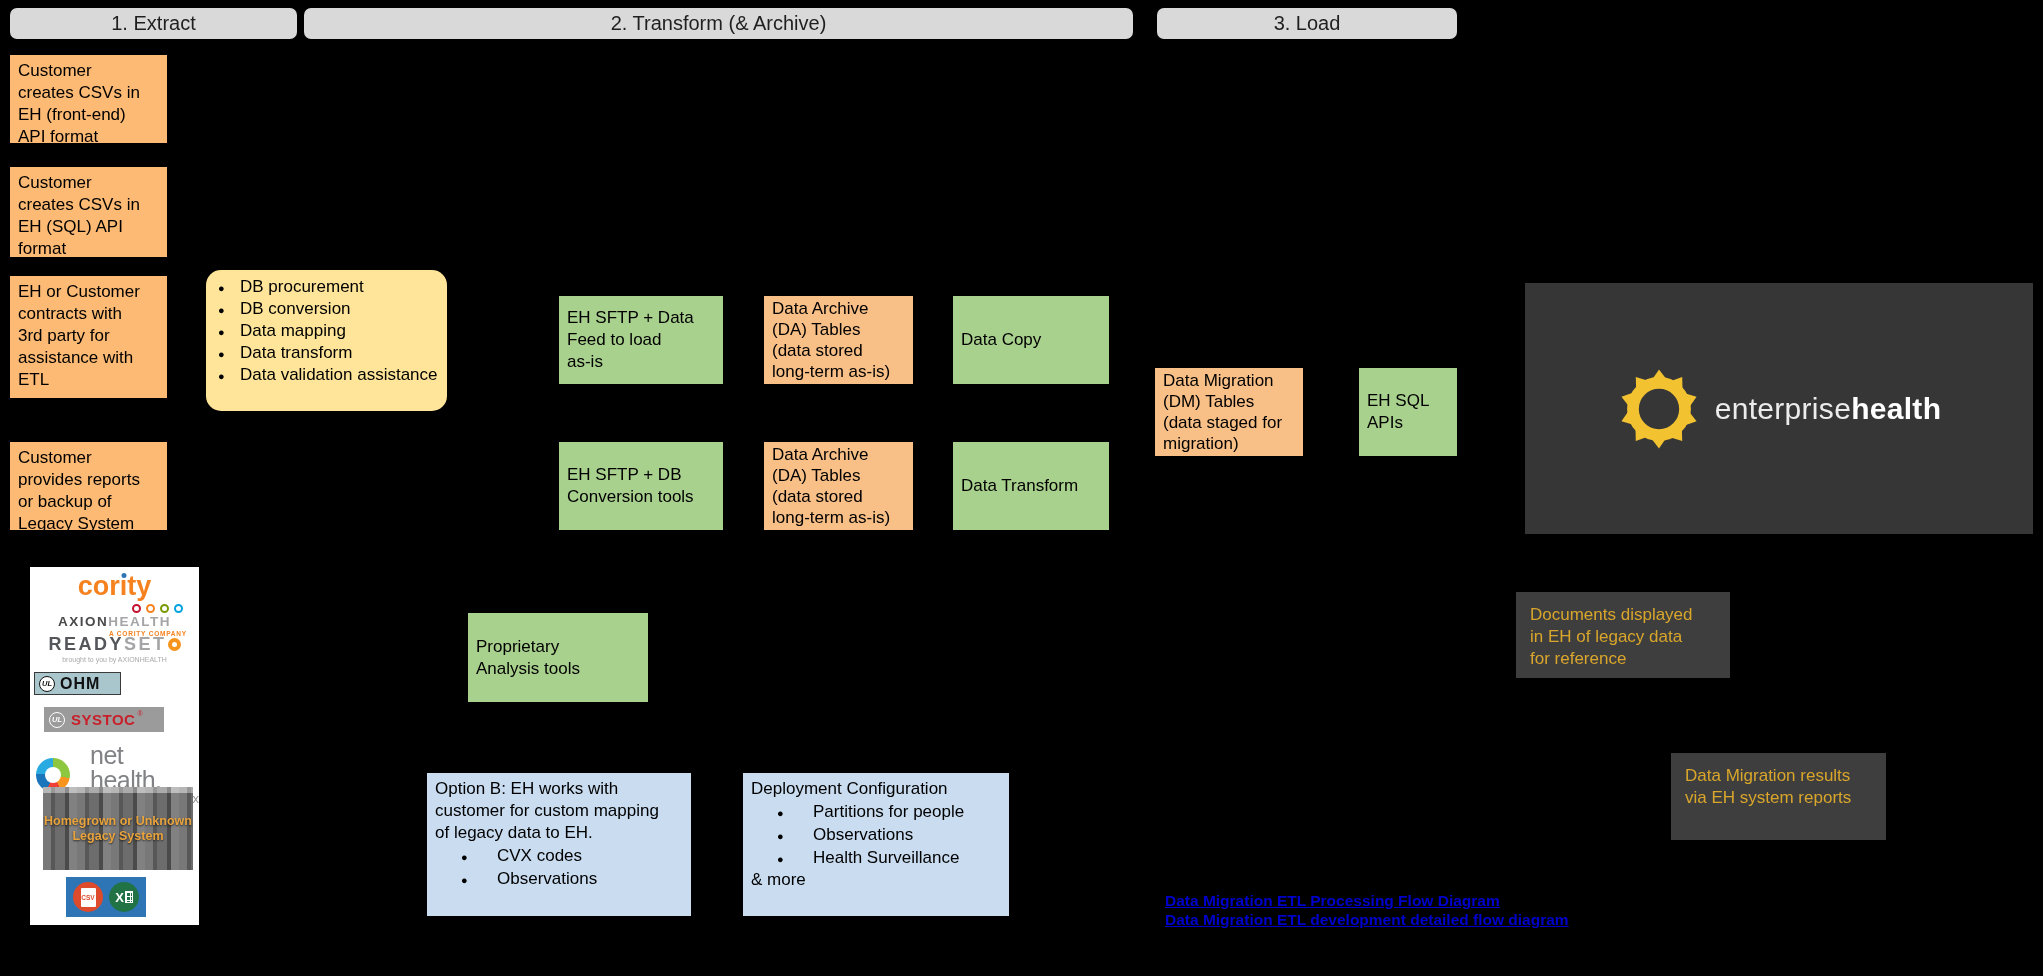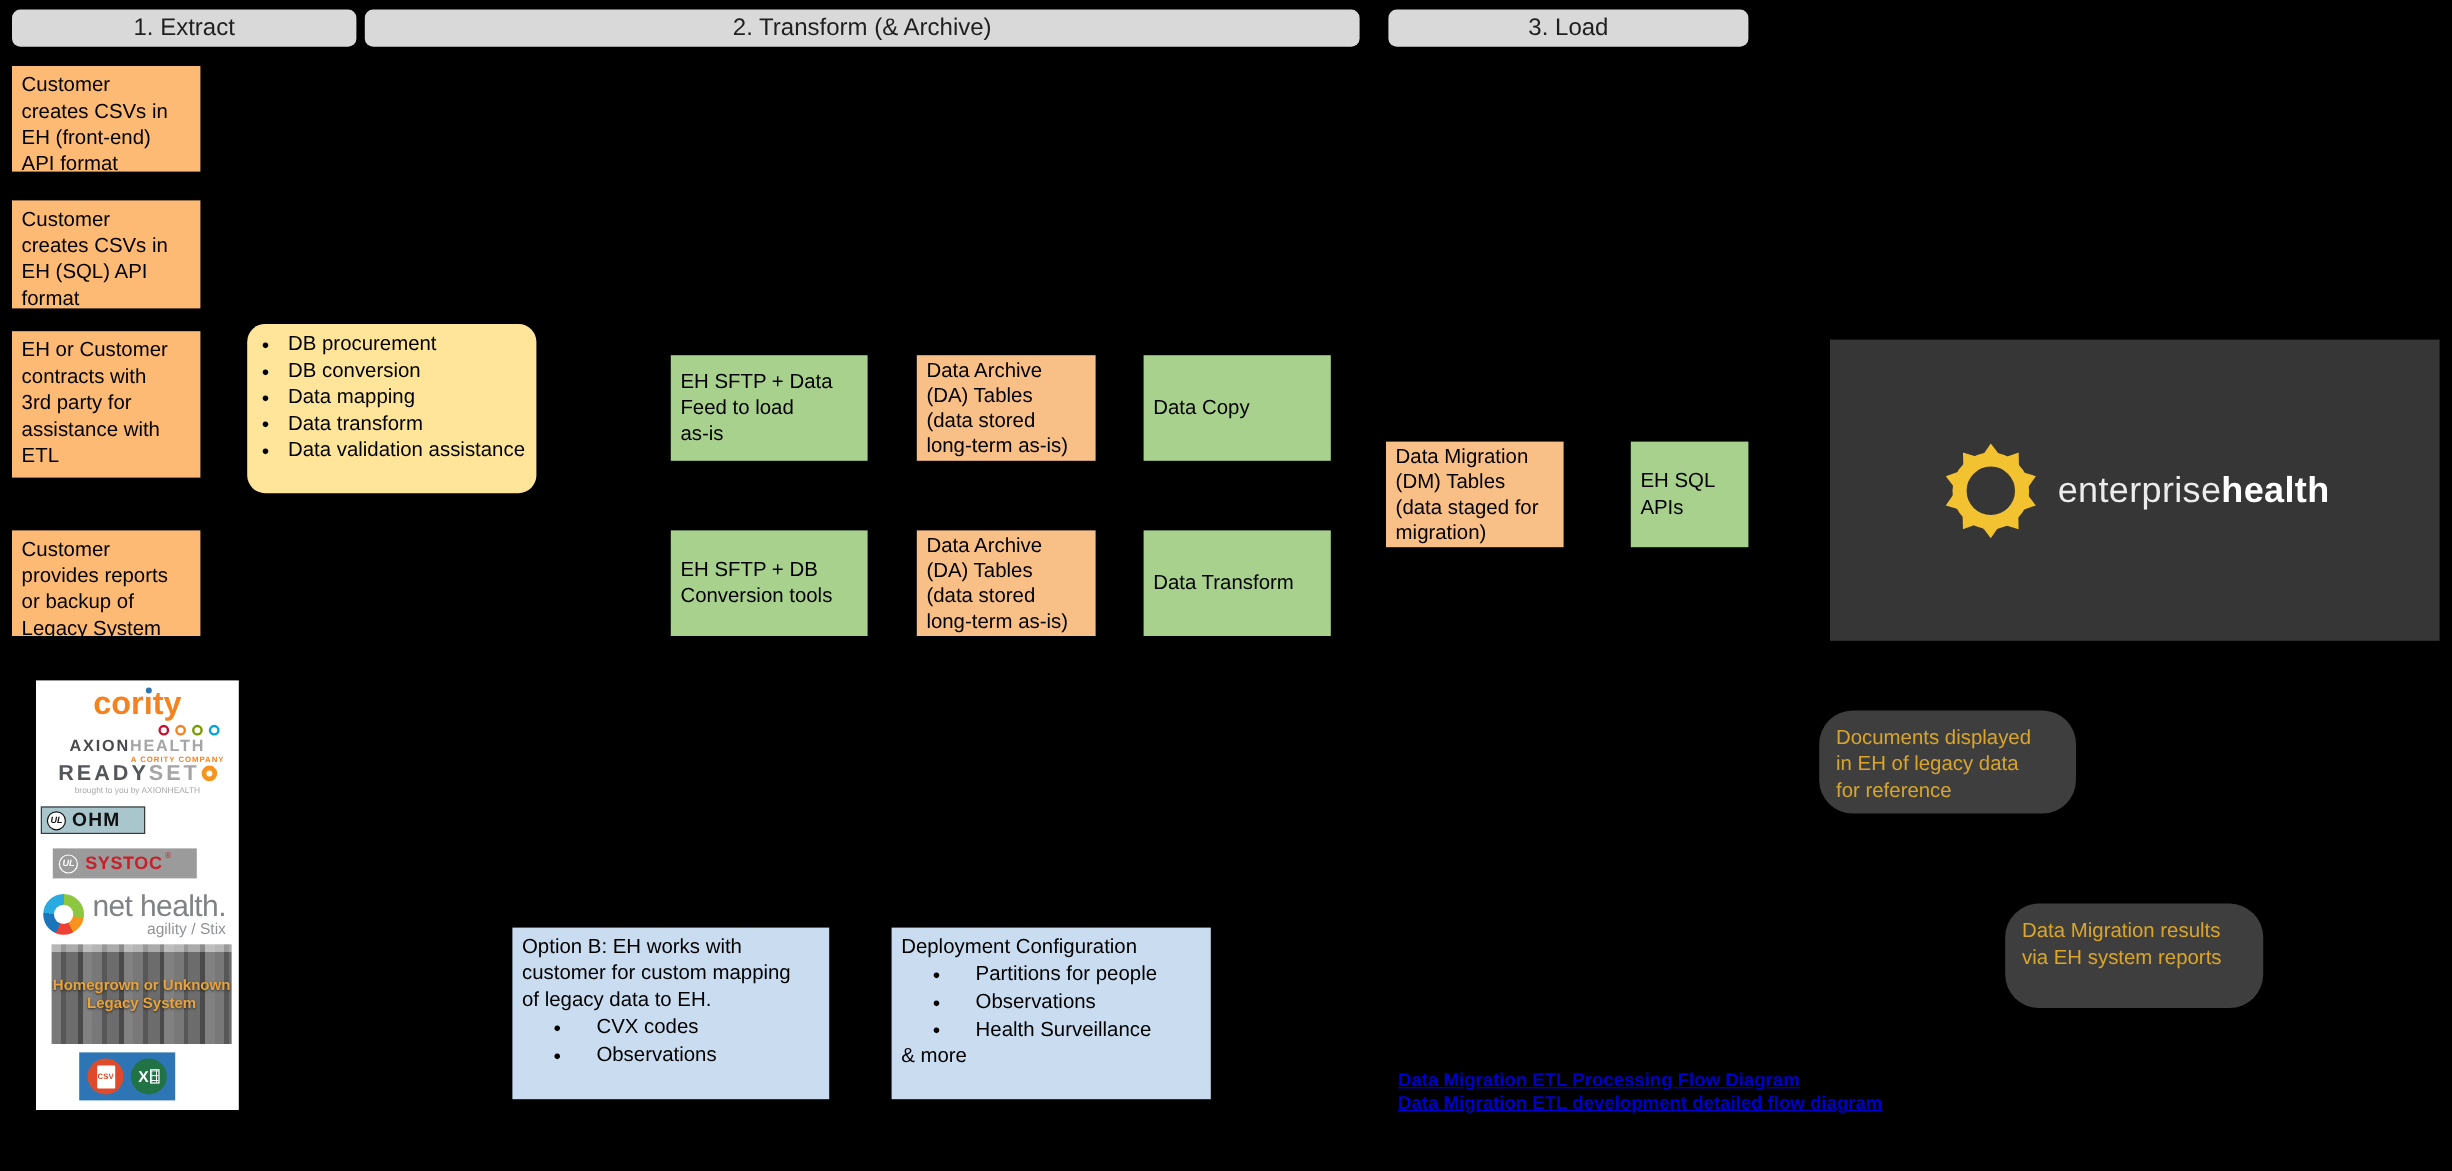--- a/index.html
+++ b/index.html
@@ -17,21 +17,21 @@
   .ml{white-space:pre-line;}
   .vc{display:flex;align-items:center;}
   .purple{background:#fdba74;}
   .yellow{background:#ffe599;padding:6px 6px;border-radius:15px;}
   .green{background:#a9d18e;}
   .orange{background:#f8bf87;}
   .blue{background:#c9dcf0;}
   .tight{line-height:21px;padding-top:2px;padding-bottom:2px;}
 
   
-  .note{position:absolute;box-sizing:border-box;background:#3e3e3e;border-radius:28px;
+  .note{position:absolute;box-sizing:border-box;background:#3e3e3e;border-radius:0;
         color:#d9a62b;font-size:17px;line-height:22px;padding:12px 14px;}
 
   
   .blist{margin:0;padding:0;list-style:none;}
   .blist li{position:relative;line-height:22px;}
   .blist.y li{padding-left:28px;}
   .blist.y li::before{content:"●";position:absolute;left:6px;top:1px;font-size:11px;}
   .blist.b li{padding-left:62px;margin-top:1px;}
   .blist.b li::before{content:"●";position:absolute;left:26px;top:1px;font-size:11px;}
 
@@ -74,21 +74,21 @@
         color:#111;display:flex;align-items:center;justify-content:center;
         font-size:7.5px;font-weight:700;font-style:italic;box-sizing:border-box;flex:none;}
   .ohm-t{font-size:16px;font-weight:700;color:#111;letter-spacing:1px;}
   .systoc{position:absolute;top:140px;left:14px;width:120px;height:25px;background:#9b9b9b;
           display:flex;align-items:center;gap:6px;padding:0 5px;box-sizing:border-box;}
   .ul-w{width:16px;height:16px;border-radius:50%;border:1.5px solid #fff;background:transparent;
         color:#fff;display:flex;align-items:center;justify-content:center;
         font-size:7.5px;font-weight:700;font-style:italic;box-sizing:border-box;flex:none;}
   .sys-t{font-size:15px;font-weight:700;color:#c8202a;letter-spacing:.5px;}
   .sys-r{font-size:7px;color:#c8202a;align-self:flex-start;margin-top:3px;margin-left:-4px;}
-  .nh{position:absolute;top:176px;left:6px;display:flex;align-items:center;gap:7px;}
+  .nh{position:absolute;top:176px;left:6px;display:flex;align-items:center;gap:20px;}
   .nh-ring{width:34px;height:34px;border-radius:50%;position:relative;flex:none;
            background:conic-gradient(#8dc63f 0 28%,#f7941d 28% 42%,#ee4035 42% 56%,
                                      #1b75bb 56% 76%,#29abe2 76% 100%);}
   .nh-ring::after{content:"";position:absolute;inset:9px;background:#fff;border-radius:50%;}
   .nh-t{font-size:25px;color:#808285;letter-spacing:-.5px;line-height:25px;}
   .nh-s{font-size:13px;color:#939598;text-align:right;margin-top:-2px;}
   .photo{position:absolute;top:220px;left:13px;width:150px;height:83px;
          display:flex;align-items:center;justify-content:center;text-align:center;
          background:linear-gradient(180deg,rgba(255,255,255,.28) 0 6px,rgba(0,0,0,.22) 6px 100%),
            repeating-linear-gradient(90deg,#9a9a9a 0 8px,#707070 8px 12px,#8b8b8b 12px 22px,
@@ -164,20 +164,22 @@
 long-term as-is)</div>
   <div class="box green vc" style="left:953px;top:442px;width:156px;height:88px">Data Transform</div>
 
   <div class="box orange ml vc tight" style="left:1155px;top:368px;width:148px;height:88px">Data Migration
 (DM) Tables
 (data staged for
 migration)</div>
   <div class="box green ml vc" style="left:1359px;top:368px;width:98px;height:88px">EH SQL
 APIs</div>
 
+  <div class="box green ml vc" style="left:468px;top:613px;width:180px;height:89px">Proprietary
+Analysis tools</div>
 
   <div class="eh-panel">
     <svg width="84" height="84" viewBox="0 0 100 100">
       <g fill="#f3c231">
         <path d="M50 3 L63 20 L37 22 Z"></path>
         <path d="M50 3 L63 20 L37 22 Z" transform="rotate(36 50 50)"></path>
         <path d="M50 3 L63 20 L37 22 Z" transform="rotate(72 50 50)"></path>
         <path d="M50 3 L63 20 L37 22 Z" transform="rotate(108 50 50)"></path>
         <path d="M50 3 L63 20 L37 22 Z" transform="rotate(144 50 50)"></path>
         <path d="M50 3 L63 20 L37 22 Z" transform="rotate(180 50 50)"></path>

